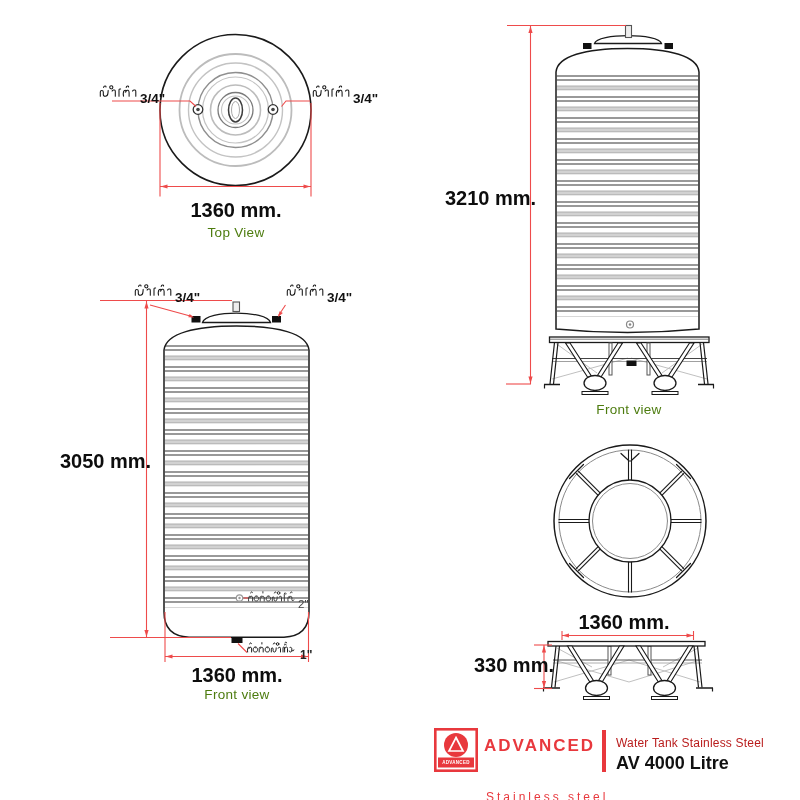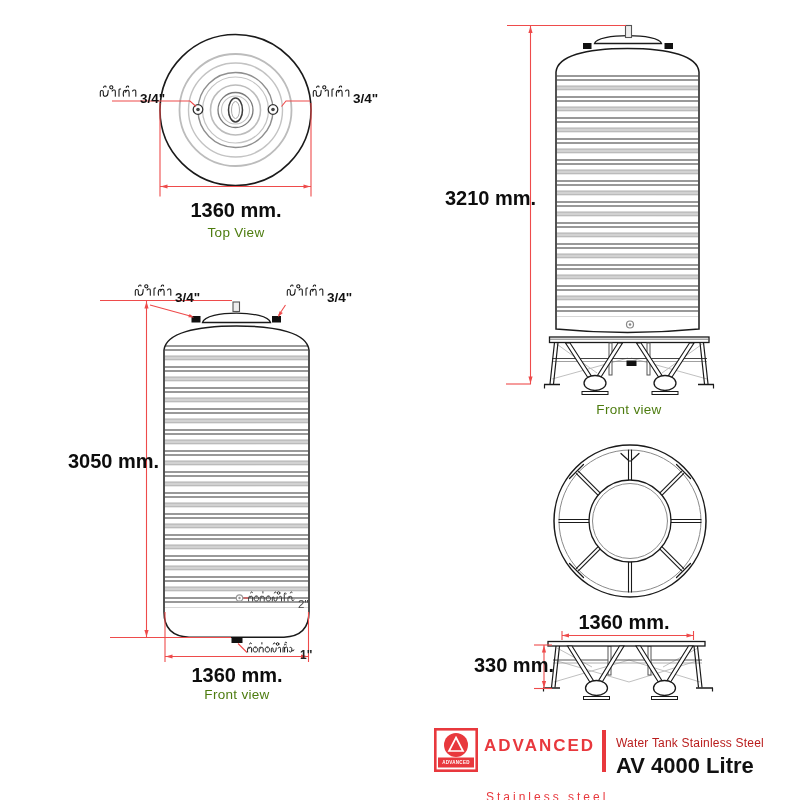--- a/index.html
+++ b/index.html
@@ -12,21 +12,21 @@
 .thl .th{color:transparent;display:inline-block;overflow:hidden;}
 .sm{position:absolute;font-size:11.5px;color:#222;white-space:nowrap;}
 .sm b{font-size:12px;}
 .sm .th{color:transparent;display:inline-block;overflow:hidden;}
 .ctr{transform:translateX(-50%);}
 .rgt{text-align:right;}
 .brand{position:absolute;left:484px;top:736px;font-size:17px;font-weight:700;letter-spacing:2px;color:#e8383d;}
 .brandsub{position:absolute;left:486px;top:790px;font-size:12px;letter-spacing:3px;color:#e8383d;text-align:center;}
 .divider{position:absolute;left:602px;top:730px;width:3.5px;height:42px;background:#e8383d;}
 .ptitle{position:absolute;left:616px;top:736px;font-size:12px;letter-spacing:.2px;color:#b91c1c;}
-.pmodel{position:absolute;left:616px;top:753px;font-size:22px;font-weight:700;color:#111;}
+.pmodel{position:absolute;left:616px;top:753px;font-size:18px;font-weight:700;color:#111;}
 .badgetxt{position:absolute;left:438px;top:760px;width:36px;text-align:center;font-size:4.5px;font-weight:700;letter-spacing:.3px;color:#fff;}
 </style>
 </head>
 <body>
 
 <div class="page">
 
 <svg class="abs" style="left:0;top:0" width="800" height="800" viewBox="0 0 800 800">
 <defs>
 <pattern id="ribsL" patternUnits="userSpaceOnUse" x="0" y="345" width="800" height="21">
@@ -282,21 +282,21 @@
 </g>
 </svg>
 
 <div class="thl" style="left:99px;top:82px;"><span class="th" style="width:41px;">น้ำเข้า</span><b>3/4"</b></div>
 <div class="thl" style="left:312px;top:82px;"><span class="th" style="width:41px;">น้ำเข้า</span><b>3/4"</b></div>
 <div class="dim ctr" style="left:236px;top:199px;"><span>1360 mm.</span></div>
 <div class="cap ctr" style="left:236px;top:225px;"><span>Top View</span></div>
 
 <div class="thl" style="left:134px;top:281px;"><span class="th" style="width:41px;">น้ำเข้า</span><b>3/4"</b></div>
 <div class="thl" style="left:286px;top:281px;"><span class="th" style="width:41px;">น้ำเข้า</span><b>3/4"</b></div>
-<div class="dim rgt" style="left:68px;top:450px;width:85px;"><span>3050 mm.</span></div>
+<div class="dim rgt" style="left:60px;top:450px;width:85px;"><span>3050 mm.</span></div>
 <div class="sm" style="left:248px;top:590px;color:#444;"><span class="th" style="width:50px;">ข้อต่อน้ำใช้</span><span>2"</span></div>
 <div class="sm" style="left:247px;top:641px;"><span class="th" style="width:53px;">ข้อต่อน้ำทิ้ง</span><b>1"</b></div>
 <div class="dim ctr" style="left:237px;top:664px;"><span>1360 mm.</span></div>
 <div class="cap ctr" style="left:237px;top:687px;"><span>Front view</span></div>
 
 <div class="dim rgt" style="left:445px;top:187px;width:83px;"><span>3210 mm.</span></div>
 <div class="cap ctr" style="left:629px;top:402px;"><span>Front view</span></div>
 
 <div class="dim ctr" style="left:624px;top:611px;"><span>1360 mm.</span></div>
 <div class="dim rgt" style="left:471px;top:654px;width:83px;"><span>330 mm.</span></div>

